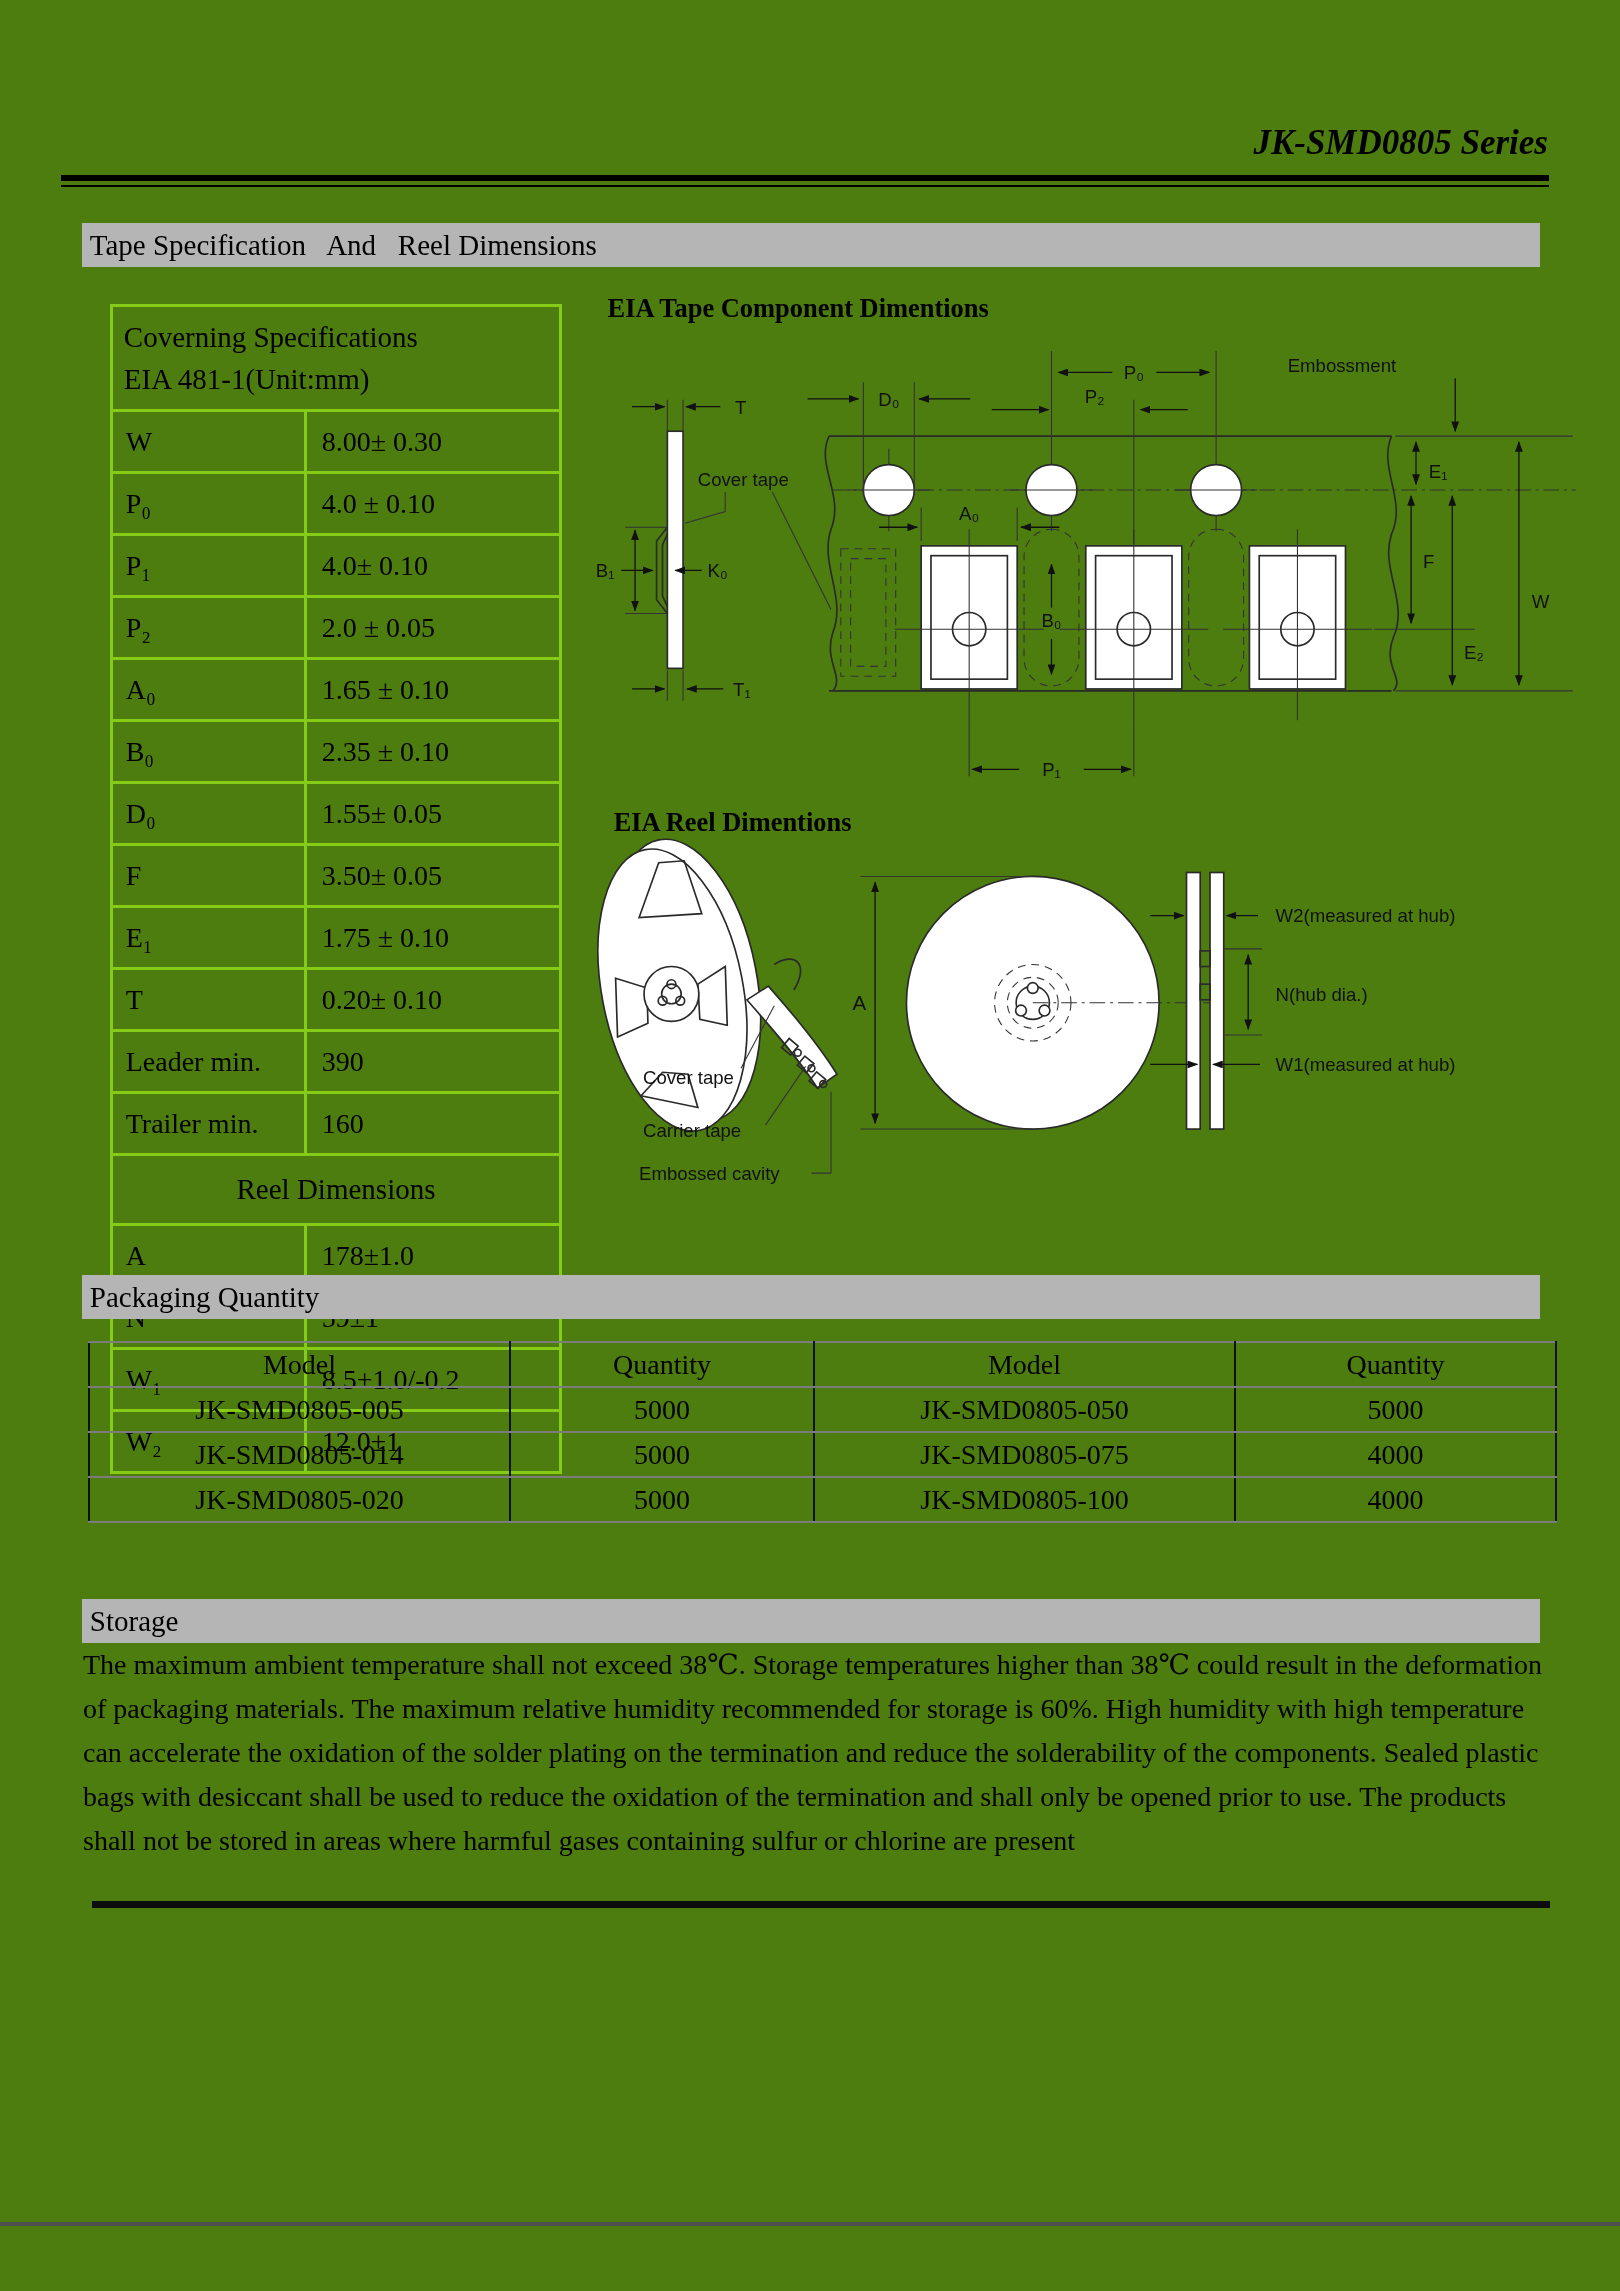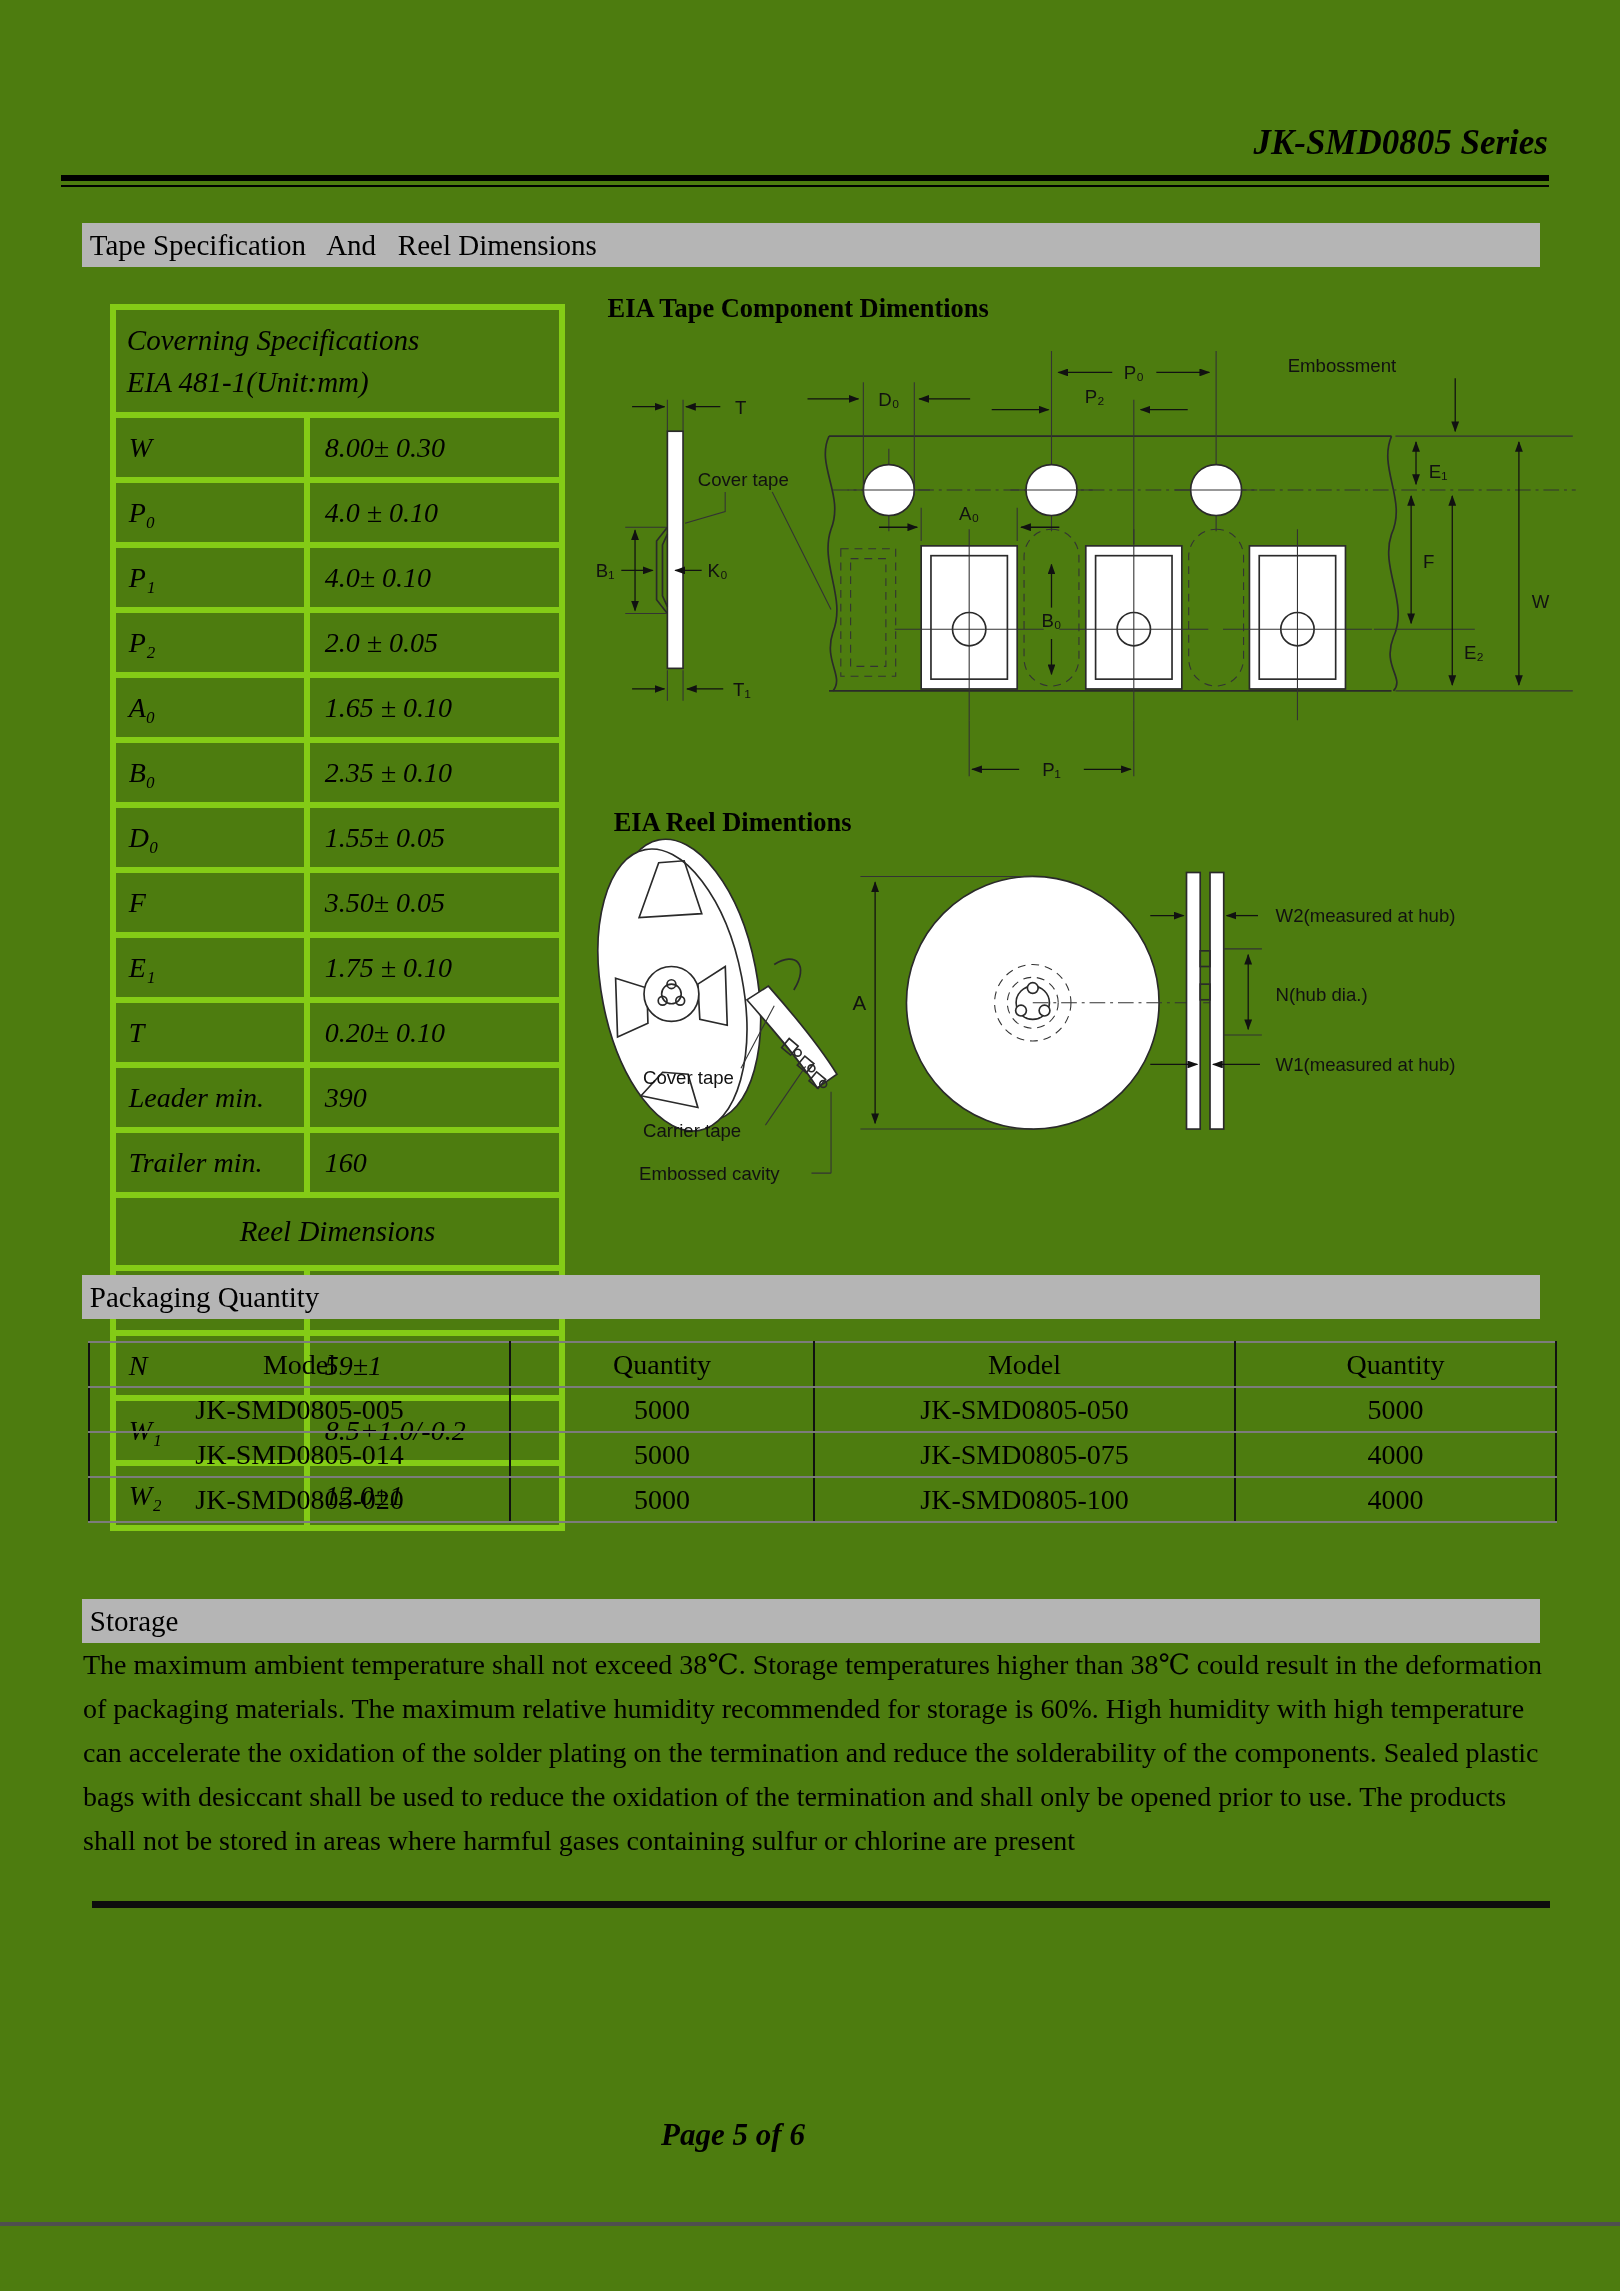--- a/index.html
+++ b/index.html
@@ -21,21 +21,21 @@
     left:82px; width:1450px; height:44px; background:#b5b5b5;
     font-size:29px; line-height:45px; padding-left:7.8px; color:#000;
   }
   #banner-tape{top:223px;}
   #banner-packaging{top:1275px;}
   #banner-storage{top:1599px;}
   
   #spec-table-wrap{ left:110px; top:304px; width:449px;}
   table{border-collapse:collapse;}
   #spec-table{width:449px; table-layout:fixed; border:2px solid #4a4a4a;}
-  #spec-table td{border:6px solid #84cc16; font-size:28px; height:43px; padding:8px;font-style:italic;}
+  #spec-table td{border:3px solid #84cc16; font-size:28px; height:43px; padding:8px;}
   #spec-table td.lbl{padding-left:12.7px;}
   #spec-table td.val{padding-left:14.7px;}
   #spec-table td.ttl{height:86px; padding-left:10.8px; font-size:29px;}
   #spec-table td.ttl div{line-height:42px;}
   #spec-table td.sect{height:51px; text-align:center; font-size:29px;}
   
   #pkg-table-wrap{left:88px; top:1341px; width:1315px;}
   #pkg-table{width:1468px; table-layout:fixed; border:2.9px solid #111;}
   #pkg-table th,#pkg-table td{
     border-left:2px solid #111; border-right:2px solid #111;
@@ -364,19 +364,16 @@
         <td>4000</td>
       </tr>
     </tbody>
       </table>
   </div>
 
   <div id="banner-storage" class="banner abs">Storage</div>
   <div id="storage-text" class="abs">The maximum ambient temperature shall not exceed 38℃. Storage temperatures higher than 38℃ could result in the deformation of packaging materials. The maximum relative humidity recommended for storage is 60%. High humidity with high temperature can accelerate the oxidation of the solder plating on the termination and reduce the solderability of the components. Sealed plastic bags with desiccant shall be used to reduce the oxidation of the termination and shall only be opened prior to use. The products shall not be stored in areas where harmful gases containing sulfur or chlorine are present</div>
 
   <div id="thick-rule" class="abs"></div>
-  <div id="footer-wrap" class="abs">
-    <span>Page 5 of 6</span>
-  </div>
   <div id="bottom-rule" class="abs"></div>
 
 </div>
 
 
 </body></html>

